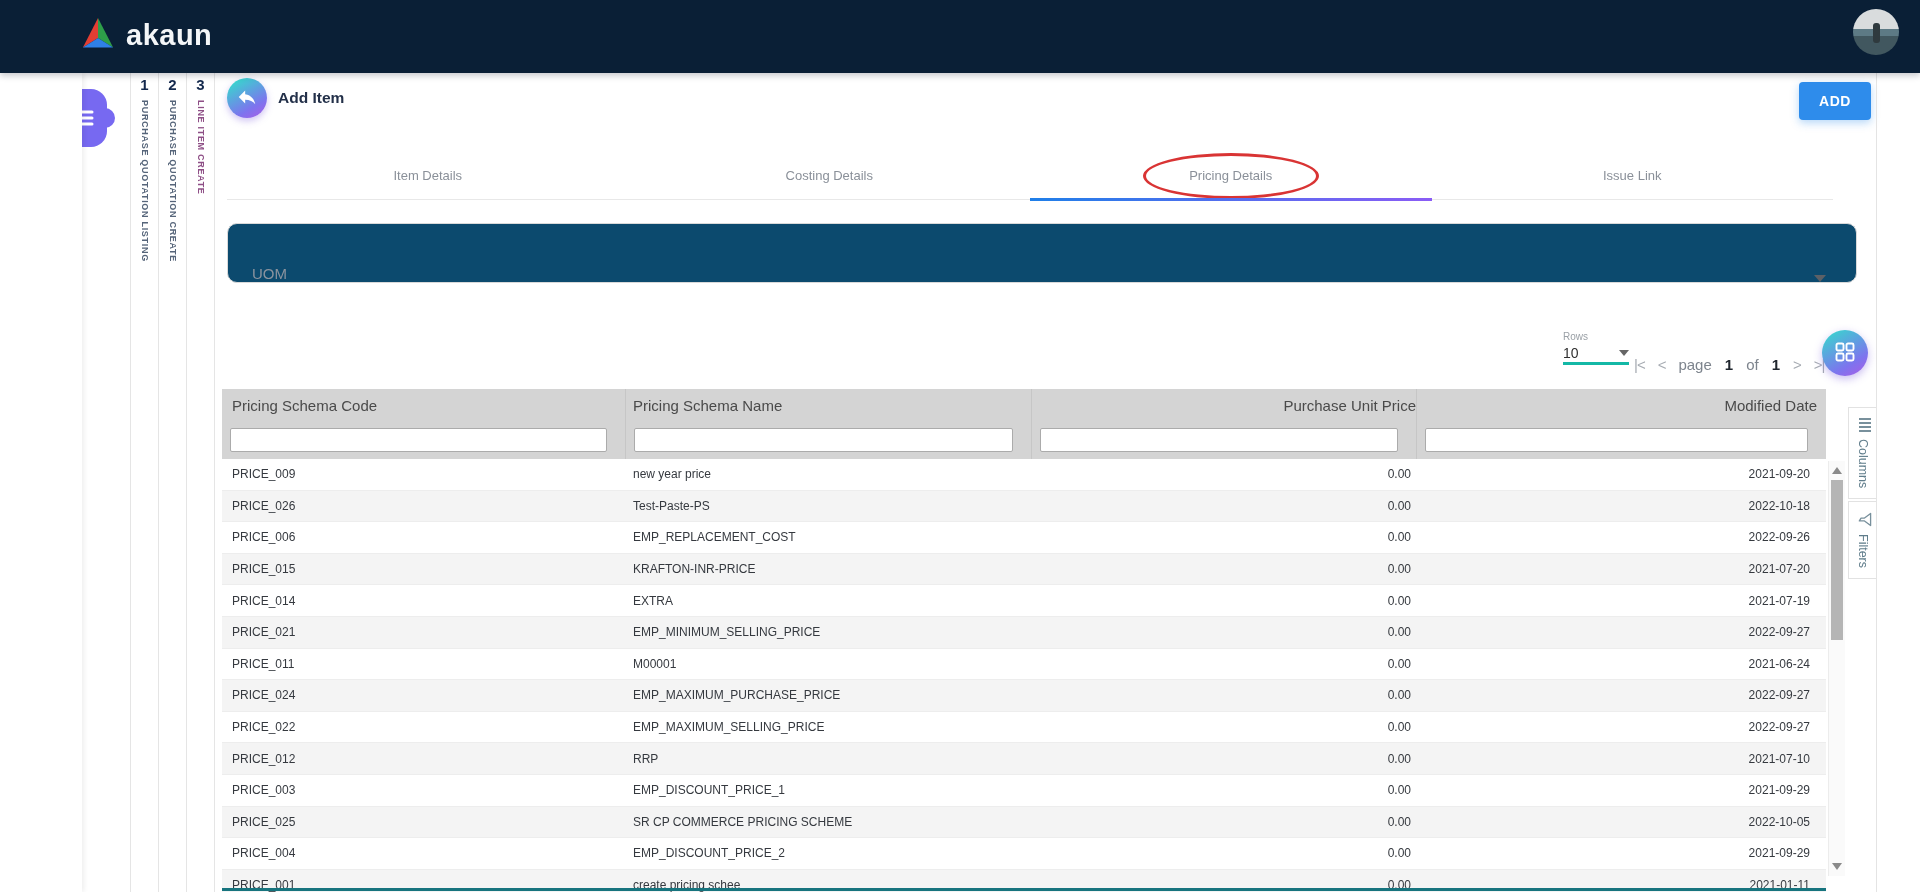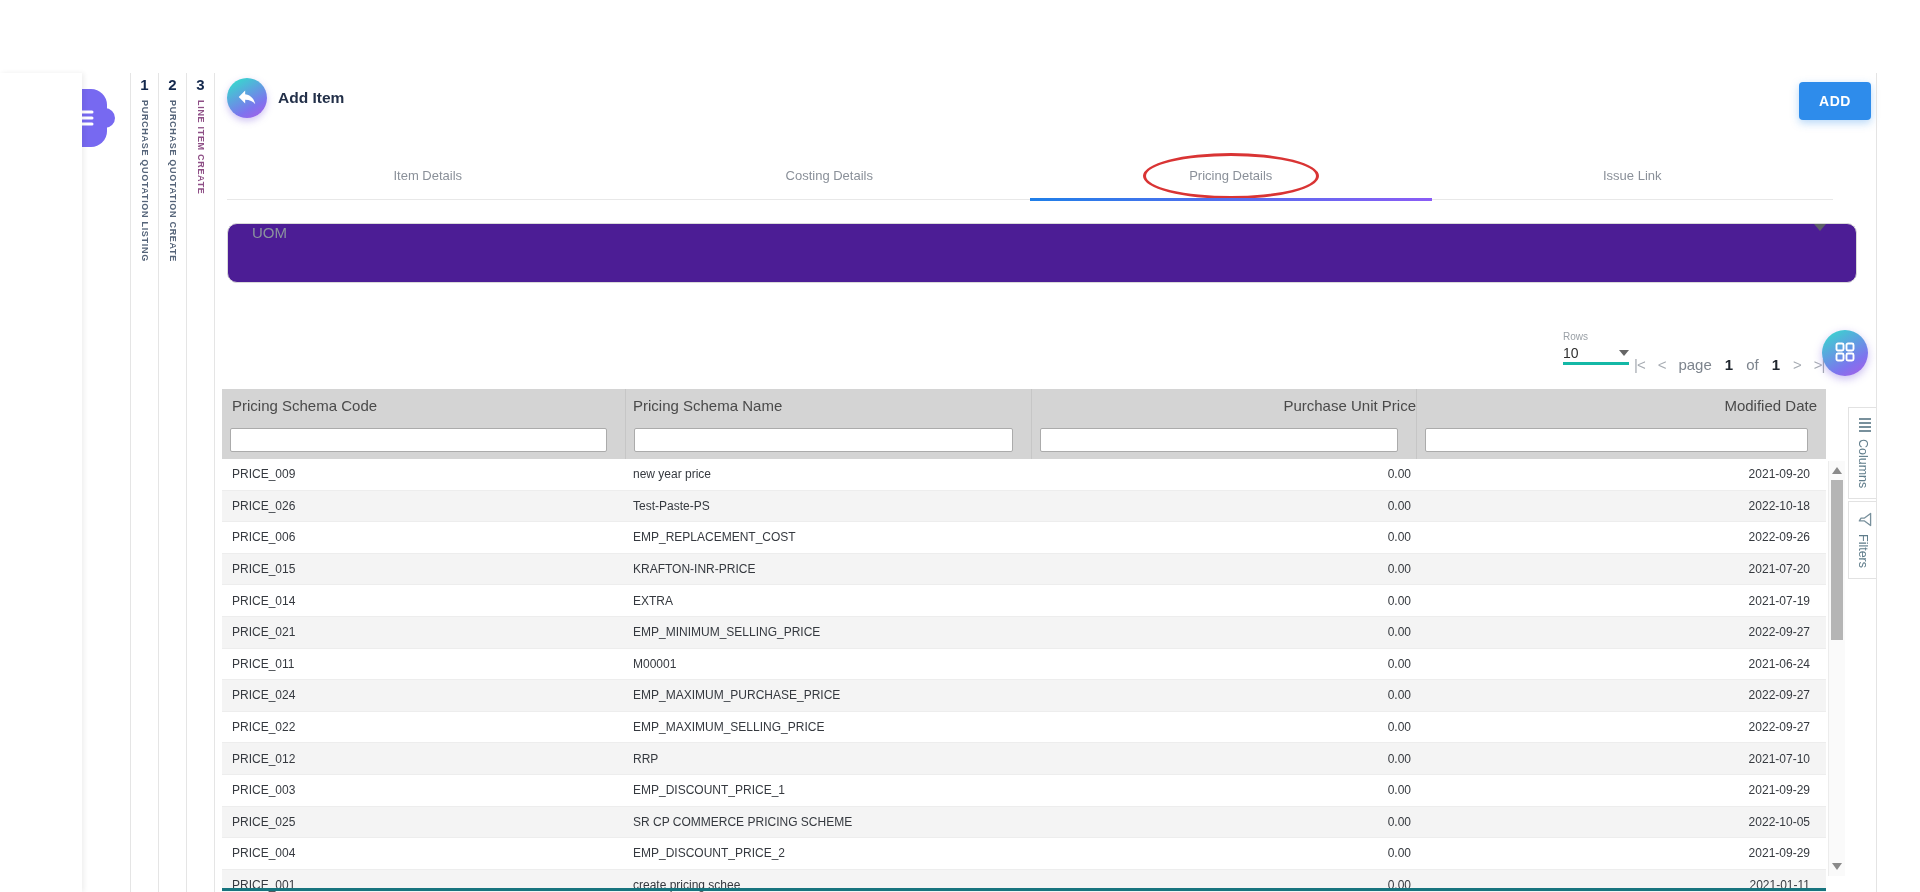--- a/index.html
+++ b/index.html
@@ -64,22 +64,22 @@
   .tab-bar{ position:absolute; left:227px; top:152px; width:1606px; height:48px; display:flex;
             border-bottom:1px solid #e8e8e8; }
   .tab{ flex:1; position:relative; display:flex; align-items:center; justify-content:center;
         font-size:13px; color:#8a9099; cursor:pointer; }
   .tab--active::after{ content:''; position:absolute; left:0; right:0; bottom:-2px; height:3px;
                        background:linear-gradient(90deg,#1f7fe8,#8a5cf5); }
   .annotation-ellipse{ position:absolute; left:50%; top:50%; width:176px; height:46px;
                        transform:translate(-50%,-50%); border:3.5px solid #d93434; border-radius:50%; }
 
   .uom-select{ position:absolute; left:227px; top:223px; width:1630px; height:60px;
-               border:1px solid #d9d9d9; border-radius:10px; display:flex; align-items:flex-start;
-               padding:0 30px 0 24px; cursor:pointer; background:#4c1d95; }
+               border:1px solid #d9d9d9; border-radius:10px; display:flex; align-items:flex-end;
+               padding:0 30px 0 24px; cursor:pointer; background:#0c4a6e; }
   .uom-label{ font-size:15px; color:#8b939e; }
   .caret-down{ margin-left:auto; width:0; height:0; border-left:6px solid transparent;
                border-right:6px solid transparent; border-top:7px solid #5c6066; }
 
   
   .rows-select{ position:absolute; left:1563px; top:331px; width:66px; border-bottom:3px solid #14b8a6;
                 padding-bottom:1px; cursor:pointer; }
   .rows-caption{ font-size:10px; color:#9aa0a6; }
   .rows-value-line{ display:flex; align-items:center; margin-top:3px; }
   .rows-value{ font-size:14px; color:#2f2f2f; }
@@ -135,20 +135,33 @@
   .st-filters{ top:501px; height:78px; }
   .main-right-border{ position:absolute; left:1876px; top:73px; width:1px; height:819px; background:#e4e4e4; }
 
   .bottom-line{ position:absolute; left:222px; top:888px; width:1604px; height:3px; background:#17747e; }
 </style>
 </head>
 <body>
 
 <div class="screen">
 
+  <header class="top-bar">
+    <div class="brand">
+      <span>
+        <svg width="36" height="32" viewBox="0 0 100 88">
+          <polygon points="50,2 8,84 50,58" fill="#e33e33"></polygon>
+          <polygon points="50,2 92,84 50,58" fill="#2e9e49"></polygon>
+          <polygon points="8,84 92,84 50,58" fill="#2f80e8"></polygon>
+        </svg>
+      </span>
+      <span class="brand-text">akaun</span>
+    </div>
+    <div class="avatar"></div>
+  </header>
 
   <aside class="app-rail"></aside>
 
   <div class="quote-app">
     <div class="qtxt">YOUR<br>QUOTE</div>
     <div class="qline"></div>
     <div class="qbar"></div>
     <div class="qbase"></div>
   </div>
 

